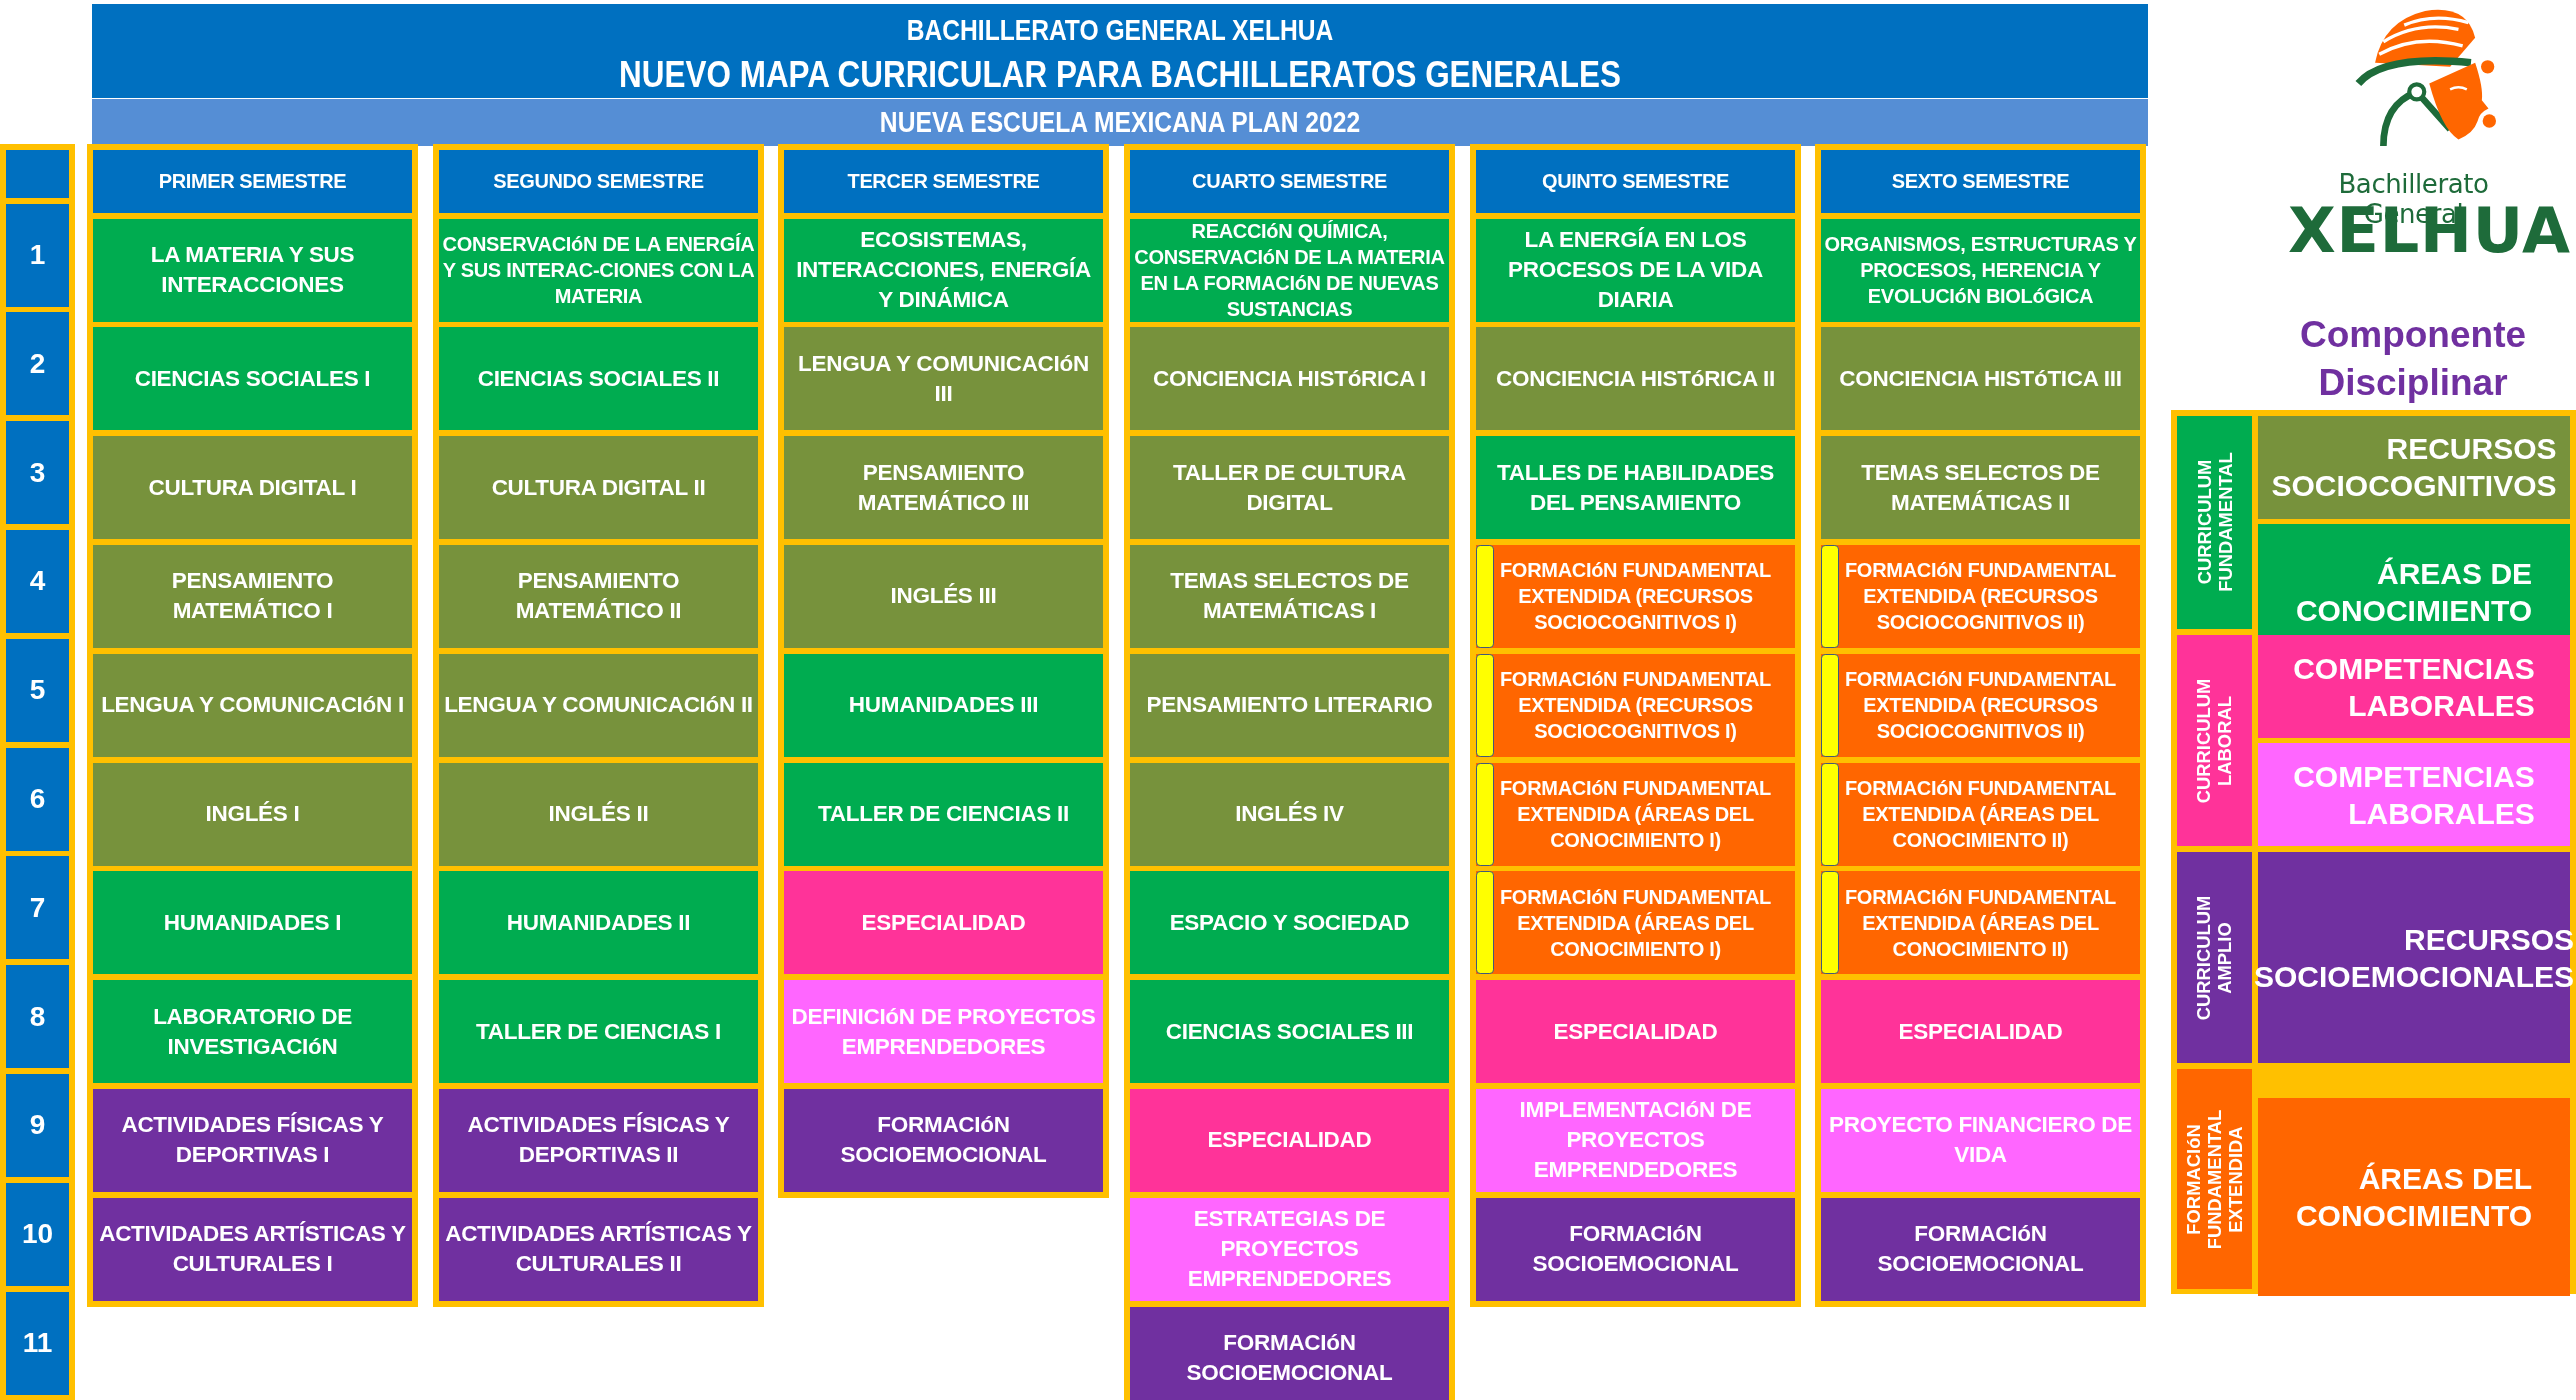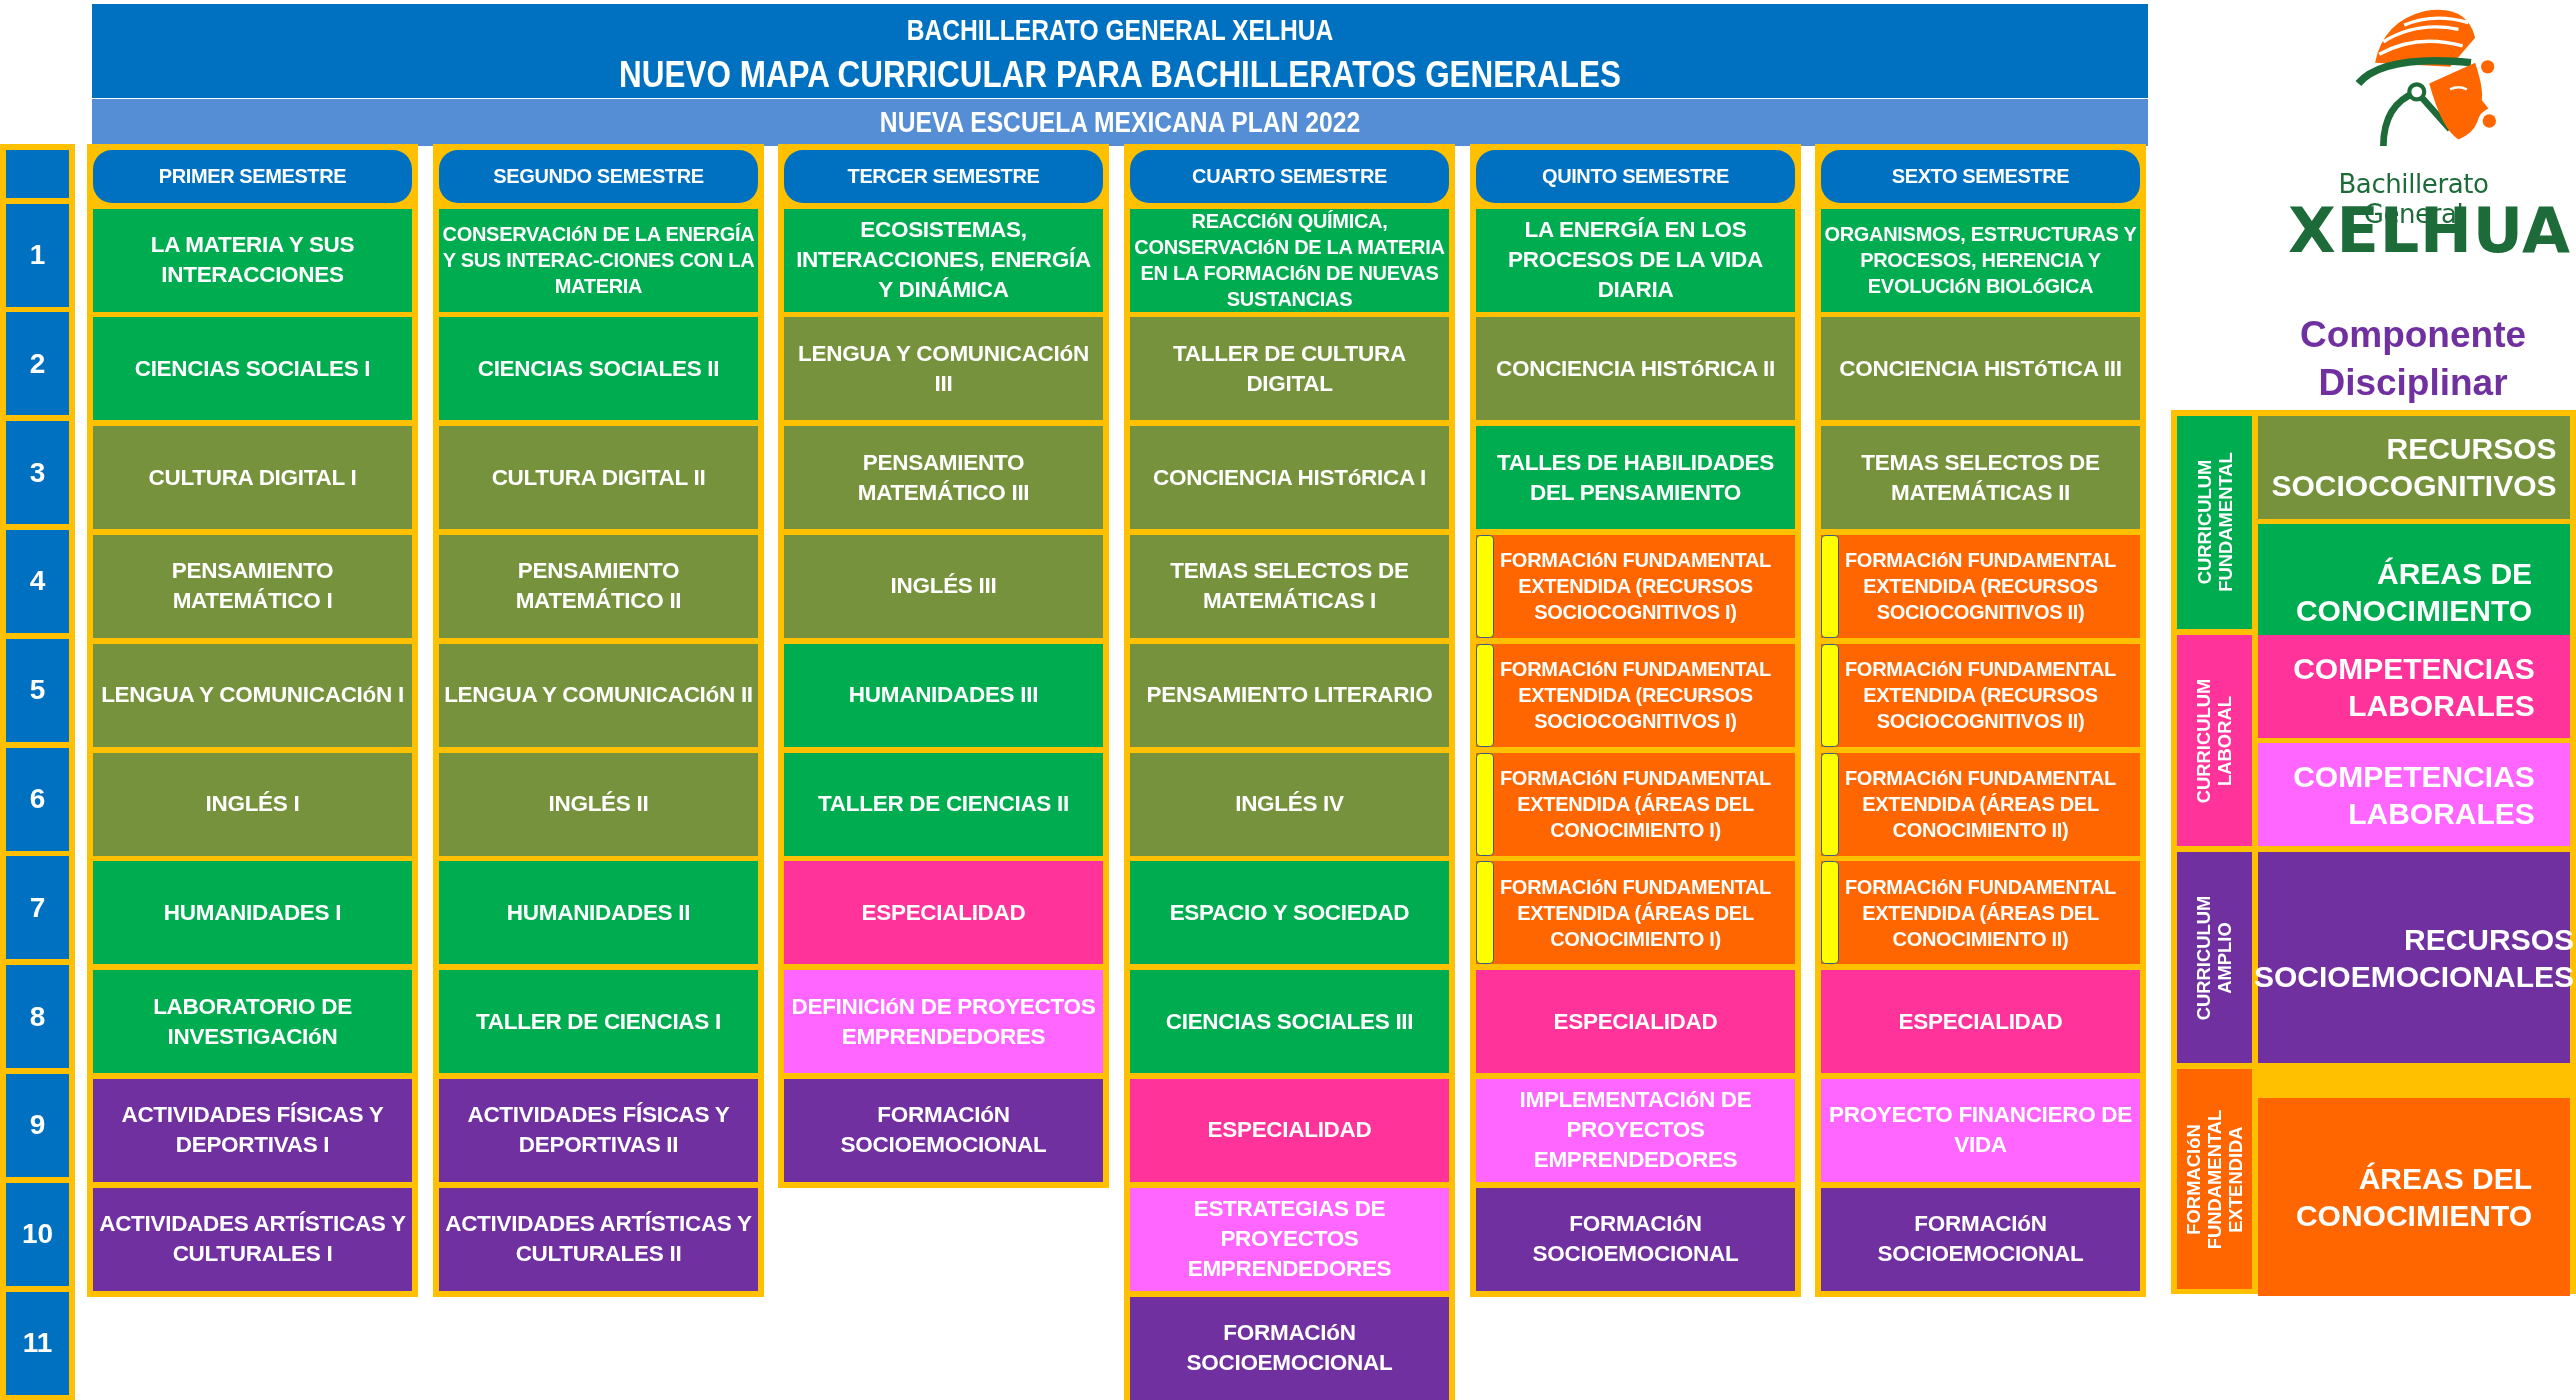--- a/index.html
+++ b/index.html
@@ -16,21 +16,21 @@
   .hdr-t1 { top:8.4px; font-size:30px; transform:scaleX(0.82); }
   .hdr-t2 { top:50px; font-size:37px; transform:scaleX(0.85); }
   .hdr-t3 { top:6.7px; font-size:29px; transform:scaleX(0.85); }
 
   
   .col { position:absolute; top:144px; width:331px; background:#FFC000; padding:0 5.8px 5.8px 5.8px; box-sizing:border-box; }
   .numcol { position:absolute; left:0; top:144px; width:75px; background:#FFC000; padding:0 5.8px 5.8px 5.8px; box-sizing:border-box; }
   .cell { position:relative; box-sizing:border-box; margin-top:5.8px; display:flex; align-items:center;
           justify-content:center; text-align:center; color:#fff; font-weight:bold; overflow:hidden; }
   .cell .txt { display:block; padding:0 3.3px; }
-  .semhdr { height:53px; background:#0070C0; font-size:20px; font-family:"Liberation Sans", sans-serif; letter-spacing:-0.4px;border-radius:19px; }
+  .semhdr { height:63px; background:#0070C0; font-size:20px; font-family:"Liberation Sans", sans-serif; letter-spacing:-0.4px; }
   .subj { height:103px; font-size:22.5px; line-height:30px; letter-spacing:-0.3px; }
   .subj.small { font-size:20px; line-height:26px; }
   .numhdr { height:48px; background:#0070C0; }
   .num { height:103px; background:#0070C0; font-size:28px; }
 
   .c-green { background:#00AC50; }
   .c-olive { background:#77923C; }
   .c-pink  { background:#FF3399; }
   .c-lpink { background:#FF66FF; }
   .c-purple{ background:#7030A0; }
@@ -209,24 +209,24 @@
       </div>
     </div>
     <div class="col" style="left: 1124px;">
       <div class="cell semhdr">
         <span class="txt">CUARTO SEMESTRE</span>
       </div>
       <div class="cell subj c-green small">
         <span class="txt">REACCIóN QUÍMICA, CONSERVACIóN DE LA MATERIA EN LA FORMACIóN DE NUEVAS SUSTANCIAS</span>
       </div>
       <div class="cell subj c-olive">
+        <span class="txt">CONCIENCIA HISTóRICA I</span>
+      </div>
+      <div class="cell subj c-olive">
         <span class="txt">TALLER DE CULTURA DIGITAL</span>
-      </div>
-      <div class="cell subj c-olive">
-        <span class="txt">CONCIENCIA HISTóRICA I</span>
       </div>
       <div class="cell subj c-olive">
         <span class="txt">TEMAS SELECTOS DE MATEMÁTICAS I</span>
       </div>
       <div class="cell subj c-olive">
         <span class="txt">PENSAMIENTO LITERARIO</span>
       </div>
       <div class="cell subj c-olive">
         <span class="txt">INGLÉS IV</span>
       </div>

